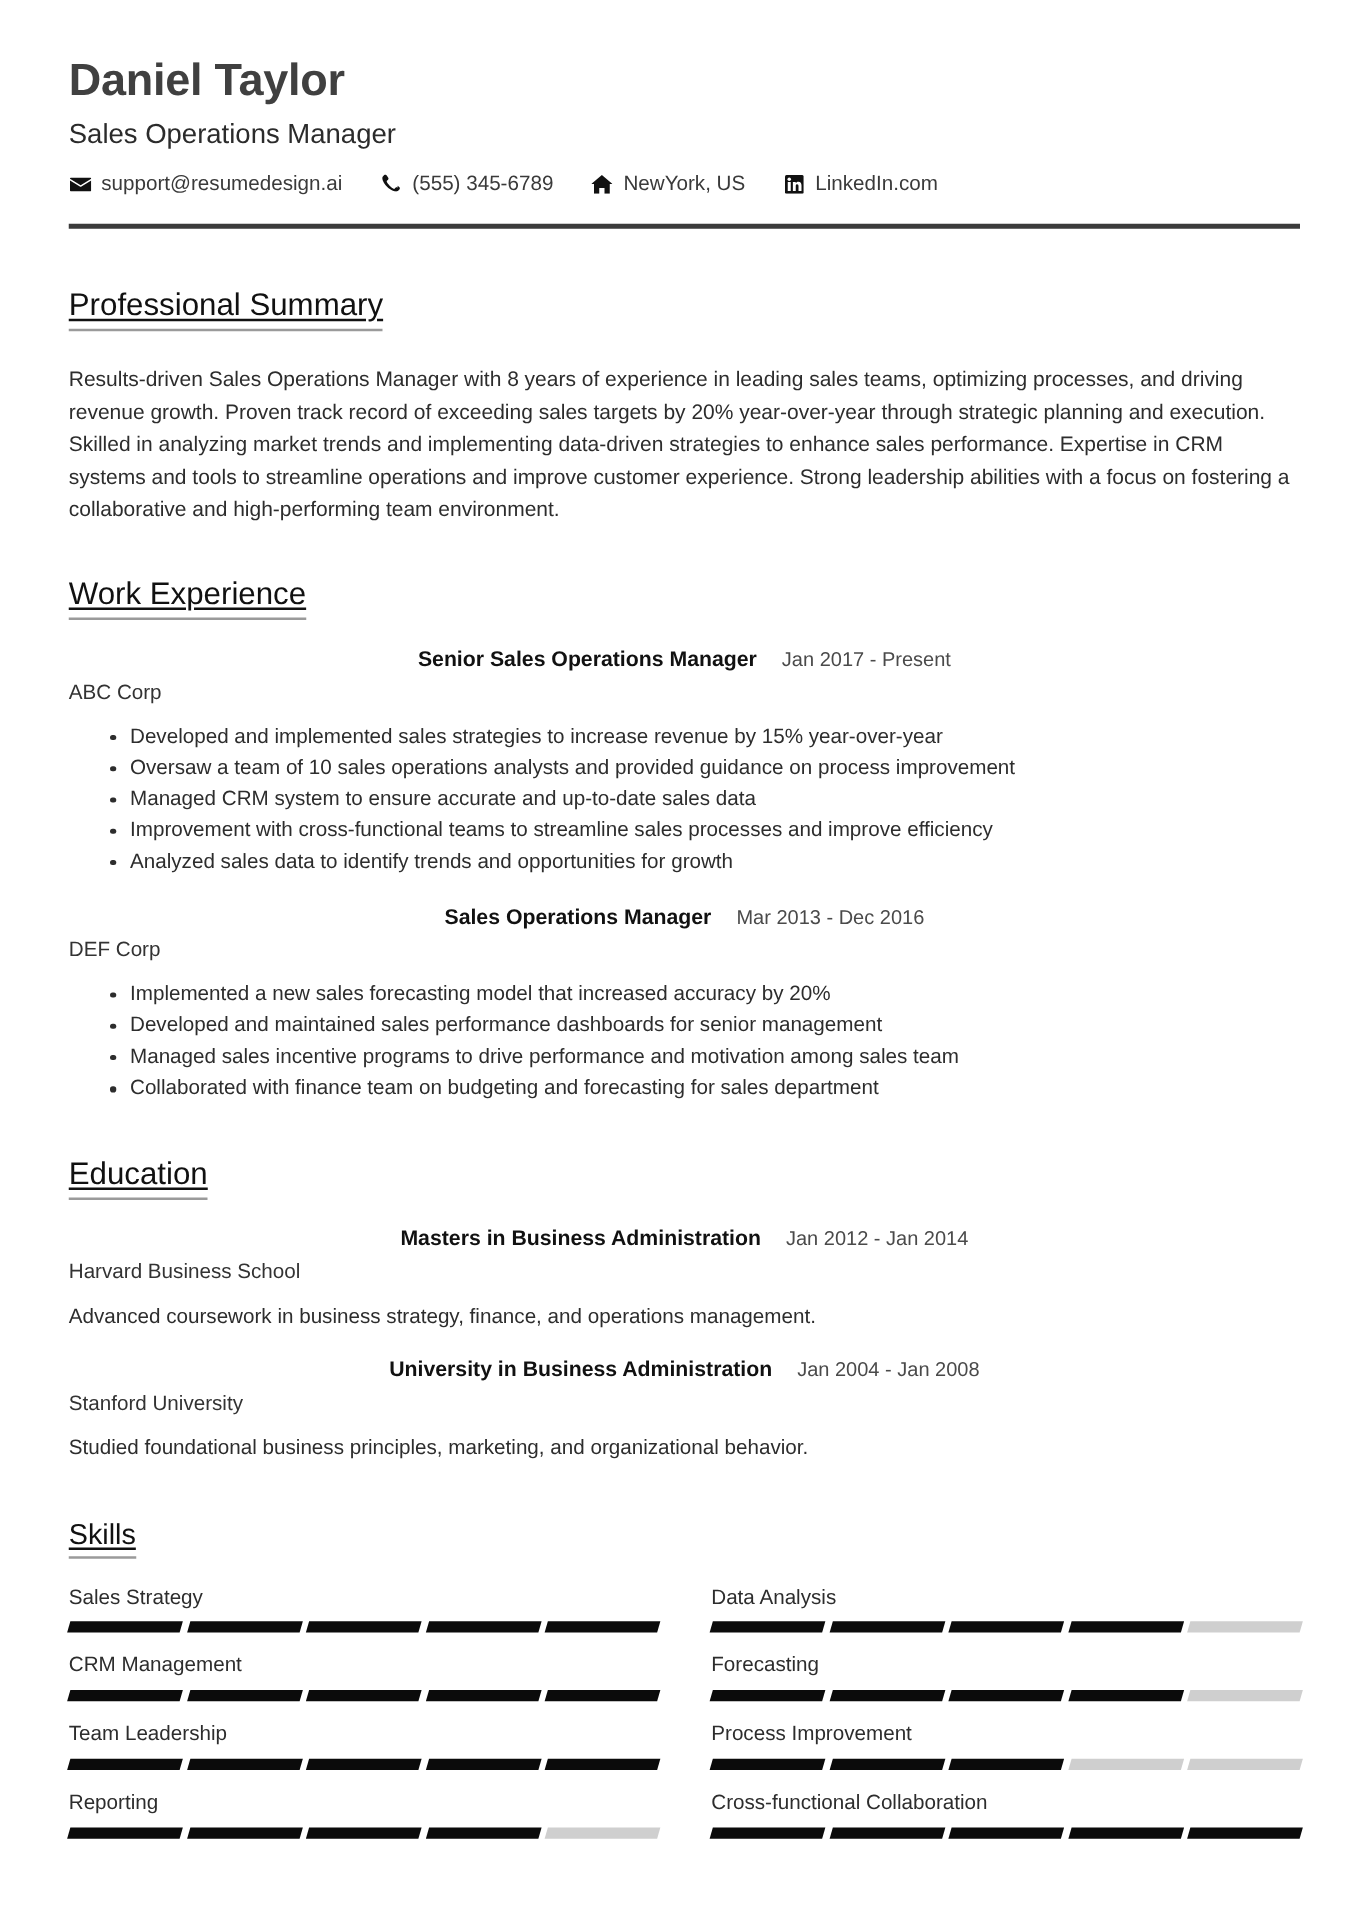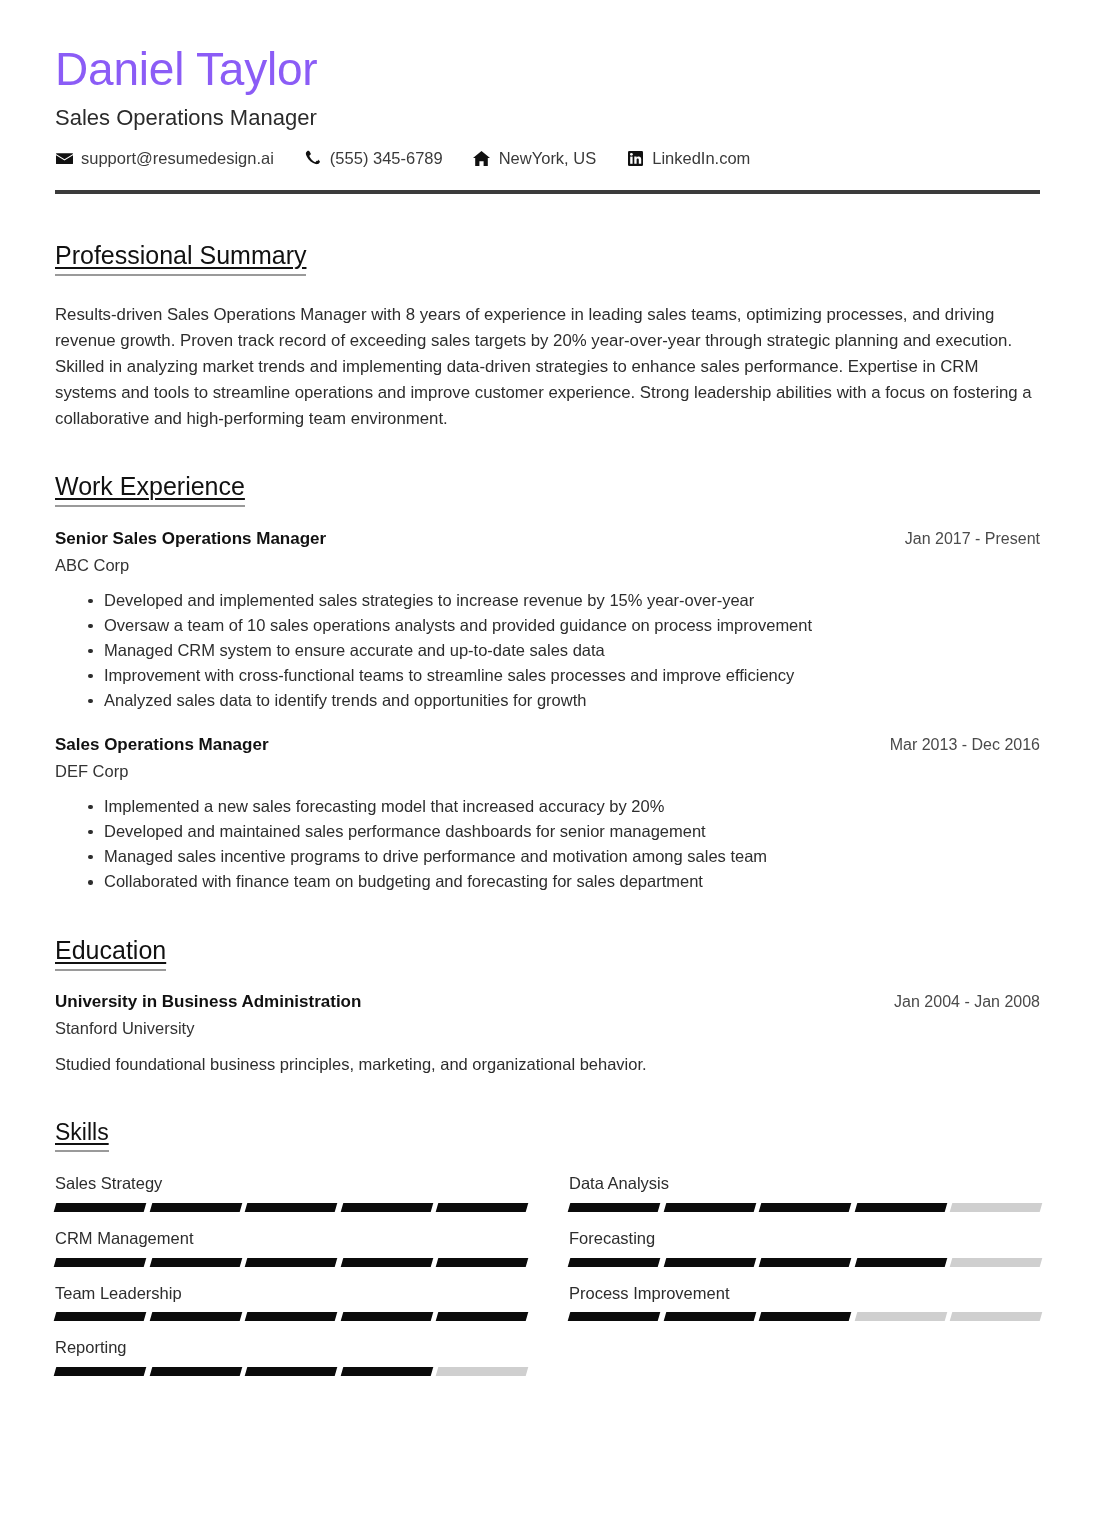--- a/index.html
+++ b/index.html
@@ -15,25 +15,25 @@
 
   .page {
     width: 1095px;
     height: 1536px;
     padding: 44px 55px 0 55px;
     position: relative;
   }
 
   
   .name {
-    font-size: 46px;
-    font-weight: normal;
+    font-size: 36px;
+    font-weight: bold;
     letter-spacing: -0.2px;
     line-height: 1.1;
-    color: #8b5cf6;
+    color: #404040;
   }
   .job-title {
     font-size: 22px;
     font-weight: normal;
     color: #2b2b2b;
     margin-top: 10px;
     line-height: 1.2;
   }
   .contact-row {
     display: flex;
@@ -95,21 +95,21 @@
     line-height: 1.55;
     color: #2d2d2d;
     max-width: 990px;
   }
 
   
   .exp-wrap { margin-top: 40px; }
   .entry { margin-top: 21px; }
   .entry-head {
     display: flex;
-    justify-content: space-between;
+    justify-content: center;
     align-items: baseline;
   }
   .entry-role {
     font-size: 17px;
     font-weight: bold;
     color: #111111;
     line-height: 1.25;
   }
   .entry-date {
     font-size: 16px;
@@ -274,20 +274,28 @@
         <li>Developed and maintained sales performance dashboards for senior management</li>
         <li>Managed sales incentive programs to drive performance and motivation among sales team</li>
         <li>Collaborated with finance team on budgeting and forecasting for sales department</li>
       </ul>
     </div>
   </div>
 
   <div class="section edu-wrap">
     <div class="section-title">Education</div>
 
+    <div class="edu-entry">
+      <div class="entry-head">
+        <div class="entry-role">Masters in Business Administration</div>
+        <div class="entry-date">Jan 2012 - Jan 2014</div>
+      </div>
+      <div class="entry-org">Harvard Business School</div>
+      <div class="entry-desc">Advanced coursework in business strategy, finance, and operations management.</div>
+    </div>
 
     <div class="edu-entry">
       <div class="entry-head">
         <div class="entry-role">University in Business Administration</div>
         <div class="entry-date">Jan 2004 - Jan 2008</div>
       </div>
       <div class="entry-org">Stanford University</div>
       <div class="entry-desc">Studied foundational business principles, marketing, and organizational behavior.</div>
     </div>
   </div>
@@ -358,16 +366,26 @@
         <div class="skill-cell">
           <div class="skill-label">Reporting</div>
           <div class="skill-bar">
             <span class="skill-seg filled"></span>
             <span class="skill-seg filled"></span>
             <span class="skill-seg filled"></span>
             <span class="skill-seg filled"></span>
             <span class="skill-seg"></span>
           </div>
         </div>
+        <div class="skill-cell">
+          <div class="skill-label">Cross-functional Collaboration</div>
+          <div class="skill-bar">
+            <span class="skill-seg filled"></span>
+            <span class="skill-seg filled"></span>
+            <span class="skill-seg filled"></span>
+            <span class="skill-seg filled"></span>
+            <span class="skill-seg filled"></span>
+          </div>
+        </div>
       </div>
   </div>
 
 </div>
 
 </body></html>

